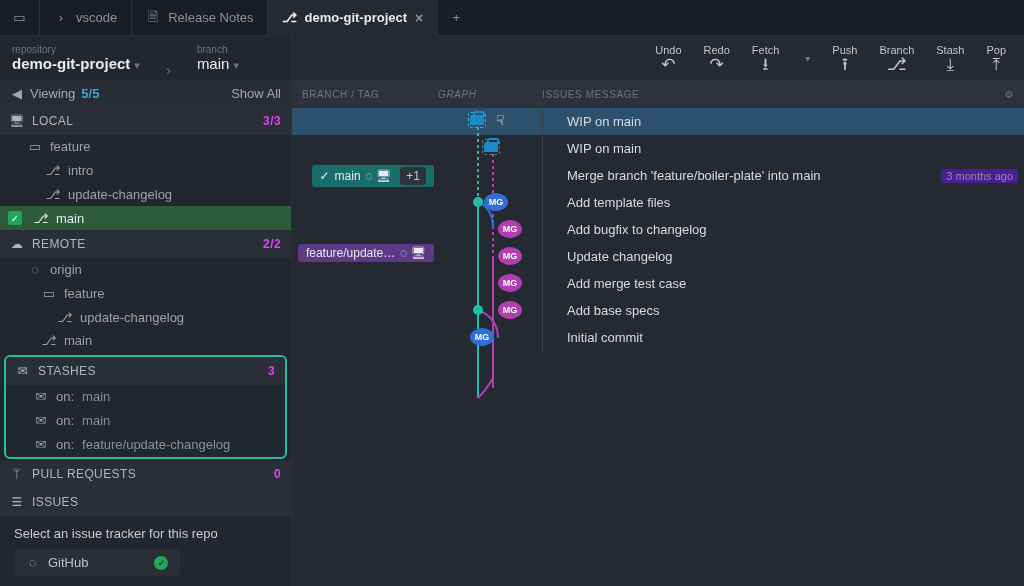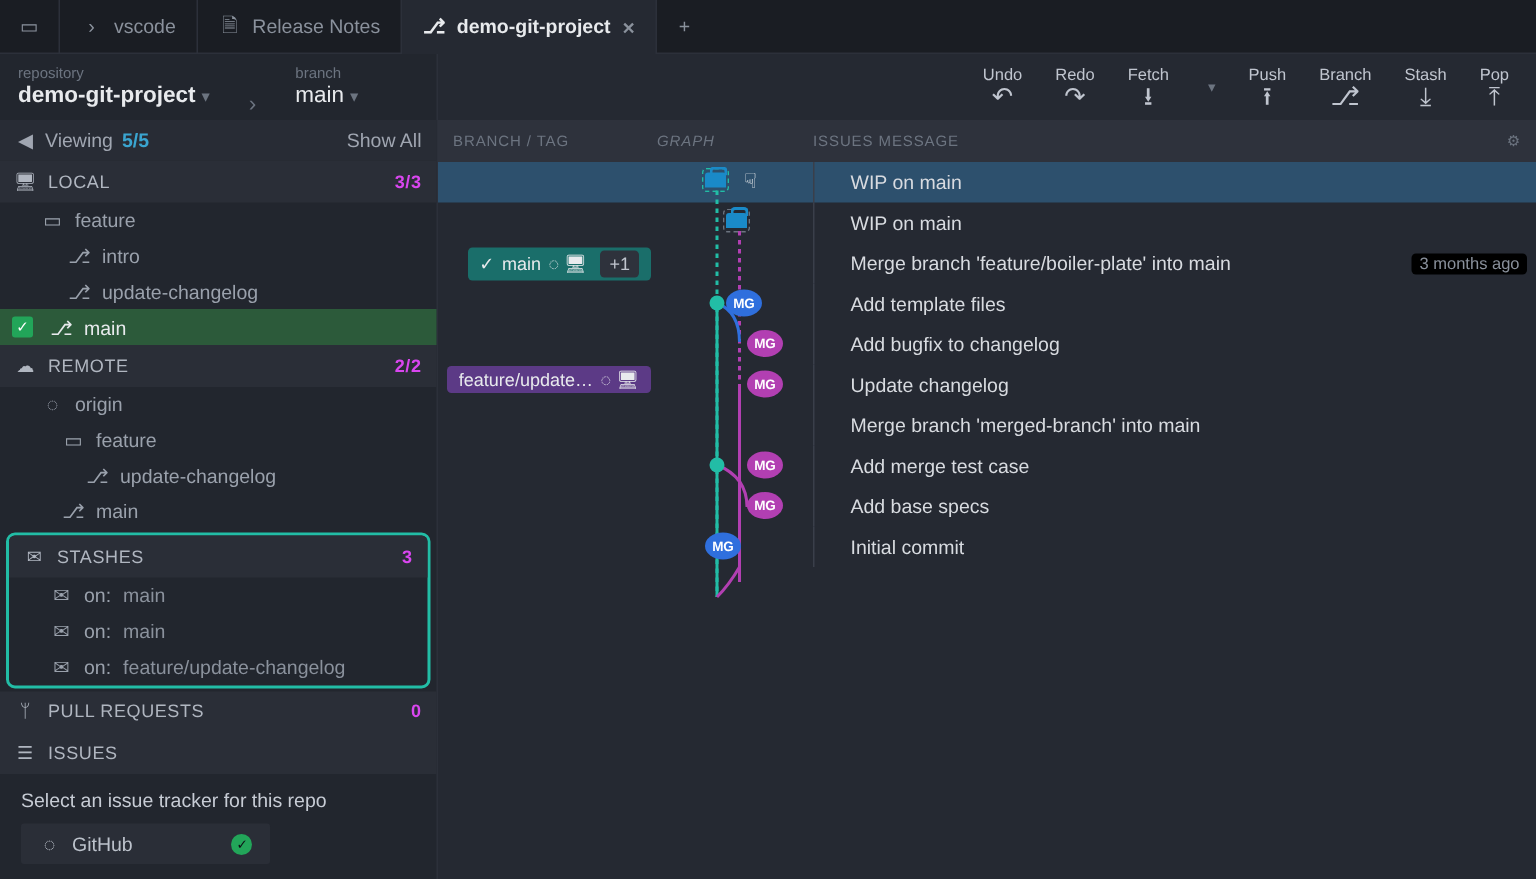--- a/index.html
+++ b/index.html
@@ -259,21 +259,21 @@
   color: #d8dbe0;
   border-left: 1px solid #3a3f4a;
   padding-left: 24px;
   height: 100%;
   display: flex;
   align-items: center;
 }
 .commit-row .age {
   color: #8a919c;
   font-size: 11px;
-  background: #000000;
+  background: #4c1d95;
   padding: 1px 5px;
   border-radius: 3px;
   margin-right: 6px;
 }
 .branch-pill {
   display: inline-flex;
   align-items: center;
   gap: 5px;
   background: #1a6e6a;
   color: #e8eaed;
@@ -596,27 +596,20 @@
         <div class="branch-cell"></div>
         <div class="graph-cell">
             <span style="position:absolute;left:60px;top:4px;" class="avatar magenta">MG</span>
           </div>
         <div class="msg-cell">
             <span>Update changelog</span>
           </div>
       </div>
       <div class="commit-row">
         <div class="branch-cell"></div>
-        <div class="graph-cell"></div>
-        <div class="msg-cell">
-            <span>Merge branch 'merged-branch' into main</span>
-          </div>
-      </div>
-      <div class="commit-row">
-        <div class="branch-cell"></div>
         <div class="graph-cell">
             <span style="position:absolute;left:60px;top:4px;" class="avatar magenta">MG</span>
           </div>
         <div class="msg-cell">
             <span>Add merge test case</span>
           </div>
       </div>
       <div class="commit-row">
         <div class="branch-cell"></div>
         <div class="graph-cell">

